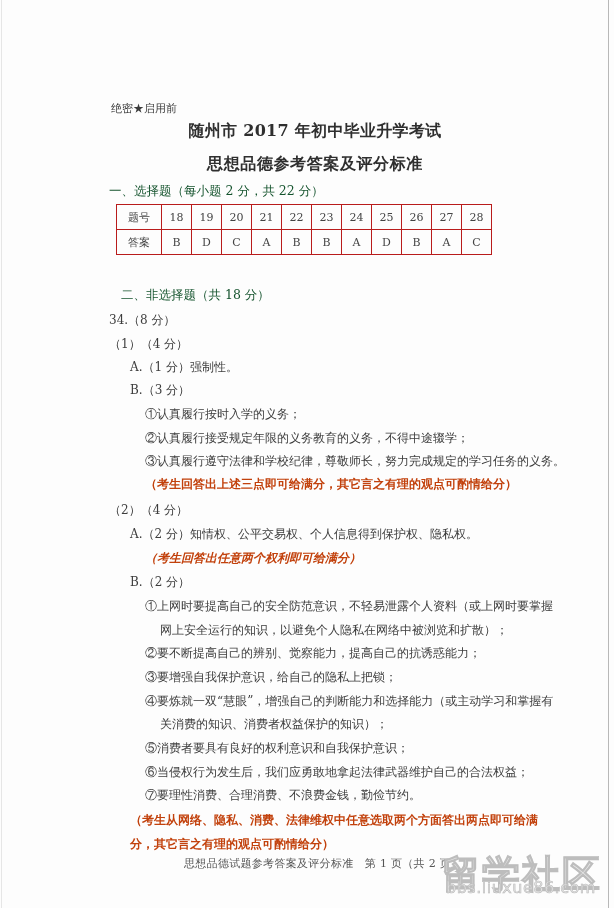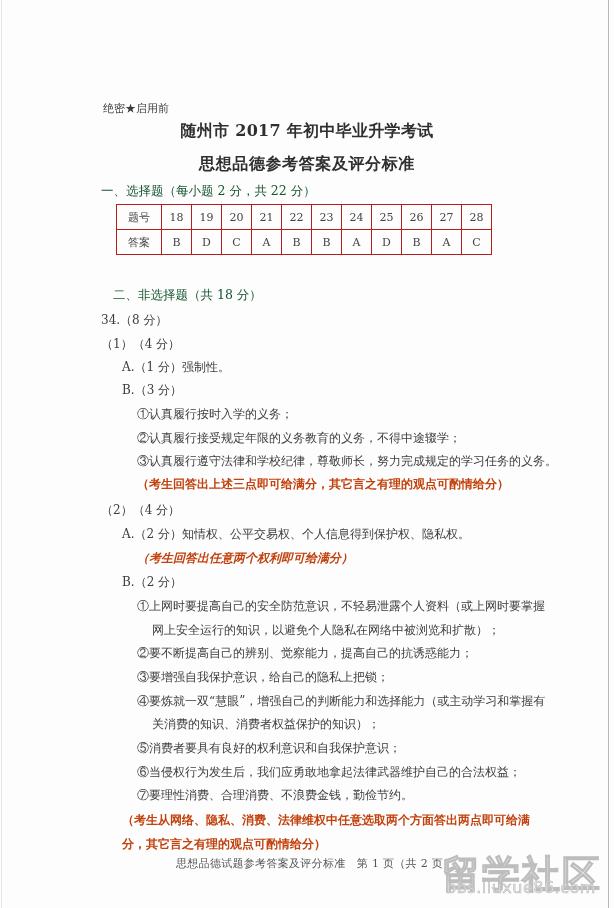--- a/index.html
+++ b/index.html
@@ -26,21 +26,21 @@
     right: 5px; top: 0;
     width: 1px; height: 908px;
     background: #b8b8b8;
   }
   .edge-left {
     position: absolute;
     left: 1px; top: 0;
     width: 1px; height: 908px;
     background: #e6e6e6;
   }
-  .abs { position: absolute; white-space: nowrap; }
+  .abs { position: absolute; white-space: nowrap; margin-left: 8px; }
 
   .secret {
     left: 103px; top: 101px;
     font-size: 11px;
     color: #3c3c3c;
   }
   .title1 {
     left: 0; width: 614px; text-align: center;
     top: 121px;
     font-size: 16px;

